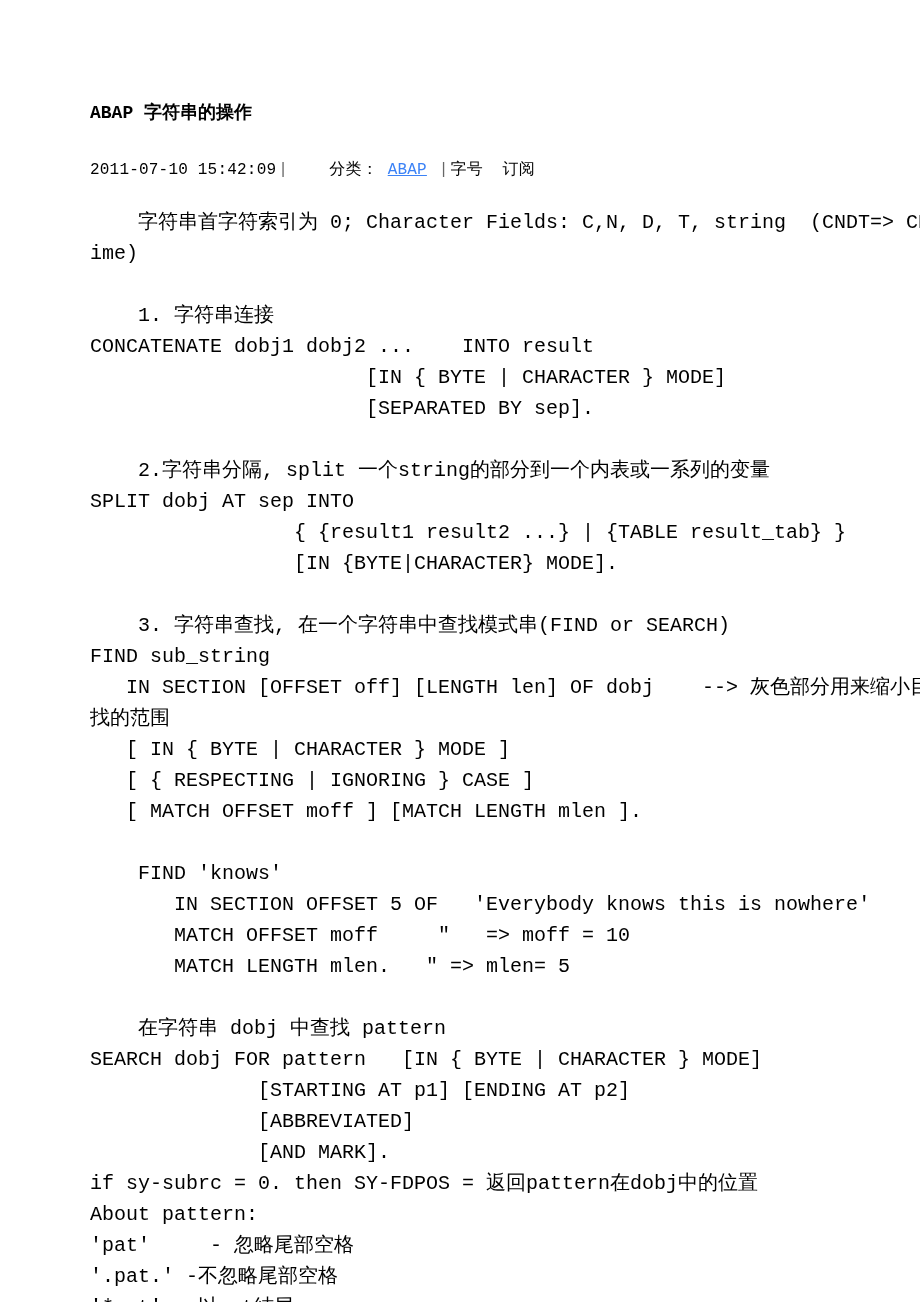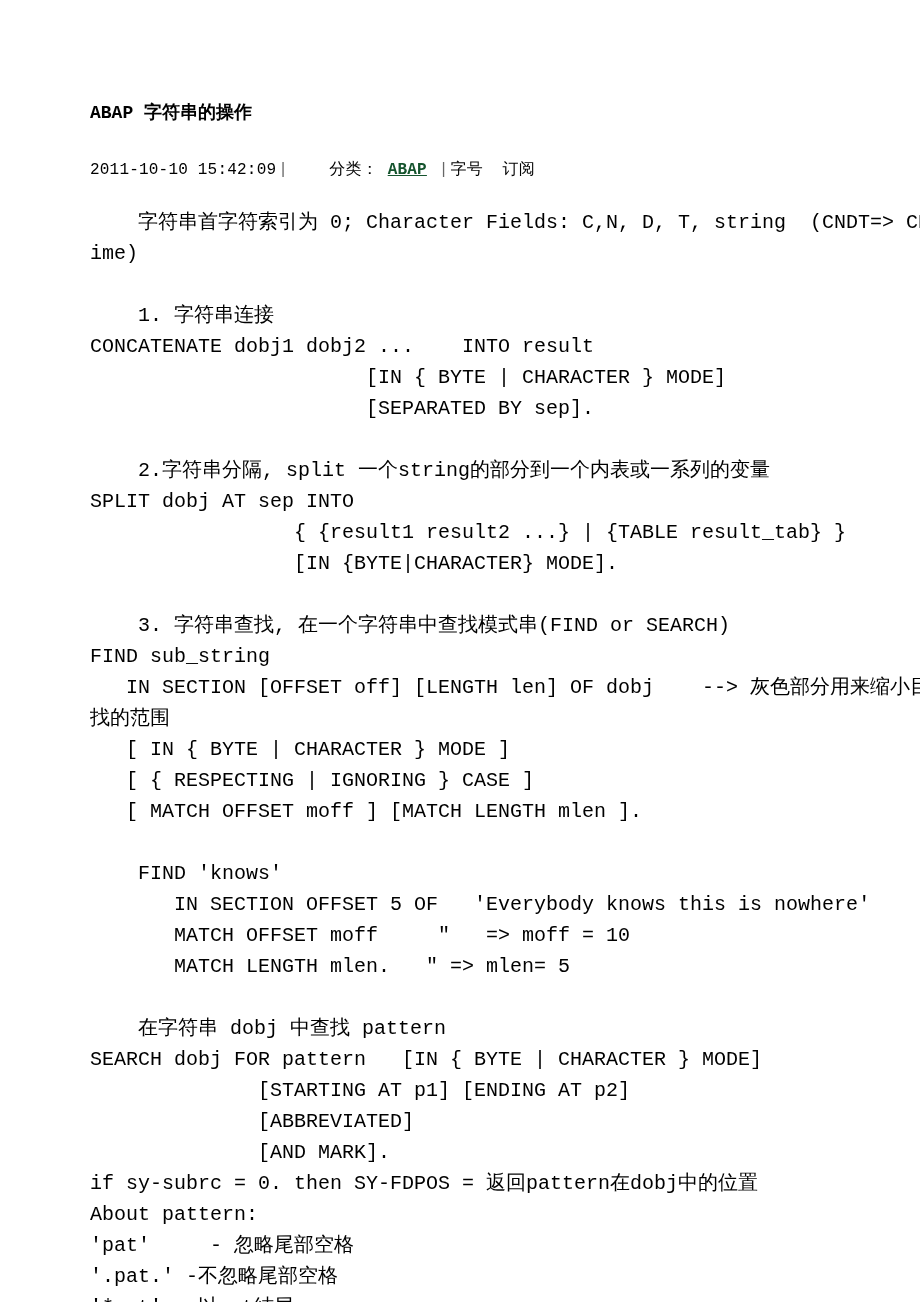--- a/index.html
+++ b/index.html
@@ -21,43 +21,42 @@
     font-weight: bold;
     font-size: 18px;
     margin-bottom: 30px;
   }
   .metaline {
     font-size: 16px;
     margin-bottom: 24px;
     letter-spacing: 0.2px;
   }
   .metaline a {
-    color: #14532d;
+    color: #3b82f6;
     text-decoration: underline;
-    font-weight: bold;
   }
   .sep {
     color: #666;
     margin: 0 2px;
   }
   .content {
     white-space: pre;
     font-family: "SimSun", "宋体", "Courier New", monospace;
     font-size: 20px;
   }
 </style>
 </head>
 <body>
 
 <div class="page">
 
   <div class="title">ABAP 字符串的操作</div>
 
   <div class="metaline">
-    <span>2011-10-10 15:42:09</span><span class="sep">|</span>&nbsp;&nbsp;&nbsp;&nbsp;<span>分类：</span>&nbsp;<a href="#">ABAP</a>&nbsp;<span class="sep">|</span><span>字号</span>&nbsp;&nbsp;<span>订阅</span>
+    <span>2011-07-10 15:42:09</span><span class="sep">|</span>&nbsp;&nbsp;&nbsp;&nbsp;<span>分类：</span>&nbsp;<a href="#">ABAP</a>&nbsp;<span class="sep">|</span><span>字号</span>&nbsp;&nbsp;<span>订阅</span>
   </div>
 
   <div class="content" id="content-lines">    字符串首字符索引为 0; Character Fields: C,N, D, T, string  (CNDT=&gt; CN Data T
 ime)
 
     1. 字符串连接
 CONCATENATE dobj1 dobj2 ...    INTO result
                        [IN { BYTE | CHARACTER } MODE]
                        [SEPARATED BY sep].
 

